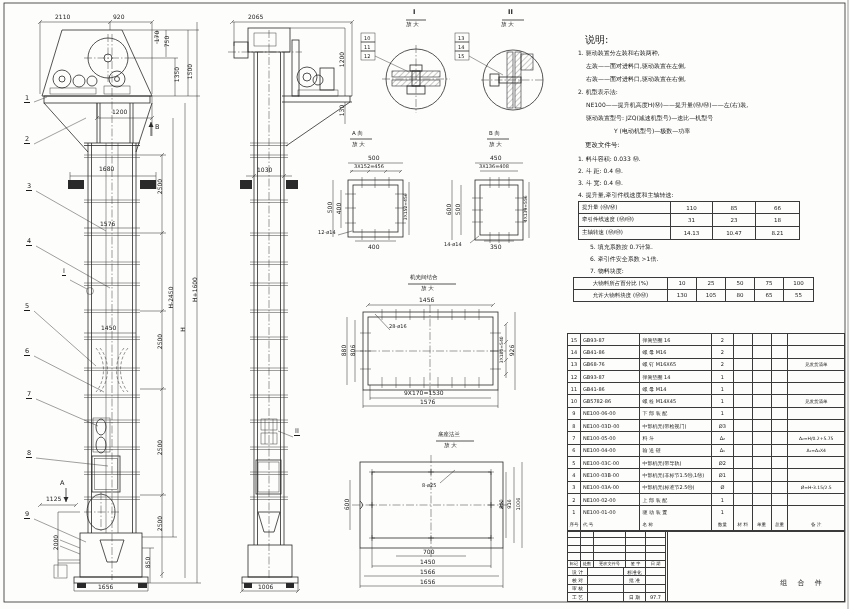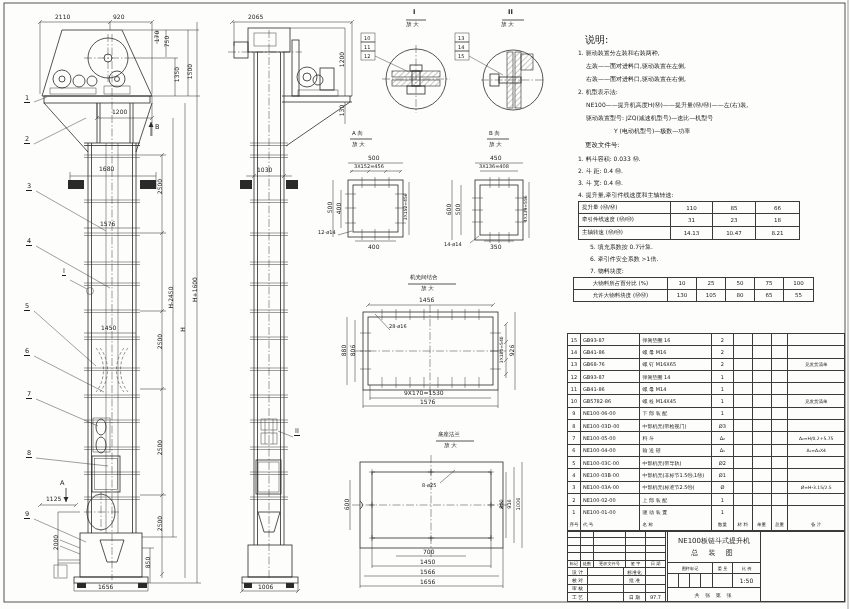--- a/index.html
+++ b/index.html
@@ -643,38 +643,19 @@
 
         <div class="grid" style="grid-template-columns:20px 36px 22px 20px;grid-auto-rows:8.4px">
           <div class="gcell" style="font-size:4.8px">工 艺</div>
           <div class="gcell"></div>
           <div class="gcell" style="font-size:4.8px">日 期</div>
           <div class="gcell" style="font-size:5px">97.7</div>
         </div>
       </div>
   </div>
 
-  <div class="abs br" style="left:100px;top:0;width:93px;height:71px">
-    <div class="abs bb cen" style="left:0;top:0;width:92px;height:32px;flex-direction:column">
-      <div style="font-size:7px">NE100板链斗式提升机</div>
-      <div style="font-size:7px;letter-spacing:4px;margin-top:2px">总  装  图</div>
-    </div>
-    <div class="abs" style="left:0;top:32px;width:92px;height:11px;display:flex">
-      <div class="cell" style="width:45px;font-size:4.2px">图样标记</div>
-      <div class="cell" style="width:20px;font-size:4.2px">重 量</div>
-      <div class="cell" style="width:27px;font-size:4.2px;border-right:none">比 例</div>
-    </div>
-    <div class="abs" style="left:0;top:43px;width:92px;height:14px;display:flex">
-      <div class="cell" style="width:11px"></div>
-          <div class="cell" style="width:11px"></div>
-      <div class="cell" style="width:11px"></div>
-          <div class="cell" style="width:12px"></div>
-      <div class="cell" style="width:20px"></div>
-      <div class="cell" style="width:27px;font-size:6px;border-right:none">1:50</div>
-    </div>
-    <div class="abs cen" style="left:0;top:57px;width:92px;height:14px;font-size:5px;letter-spacing:2px">共  张  第  张</div>
-  </div>
 
   <div class="abs" style="left:193px;top:0;width:84px;height:71px">
+    <div class="abs cen" style="left:0;top:32px;width:84px;height:39px;font-size:7px;letter-spacing:4px">组 合 件</div>
   </div>
 </div>
 
 </div>
 
 </body></html>

